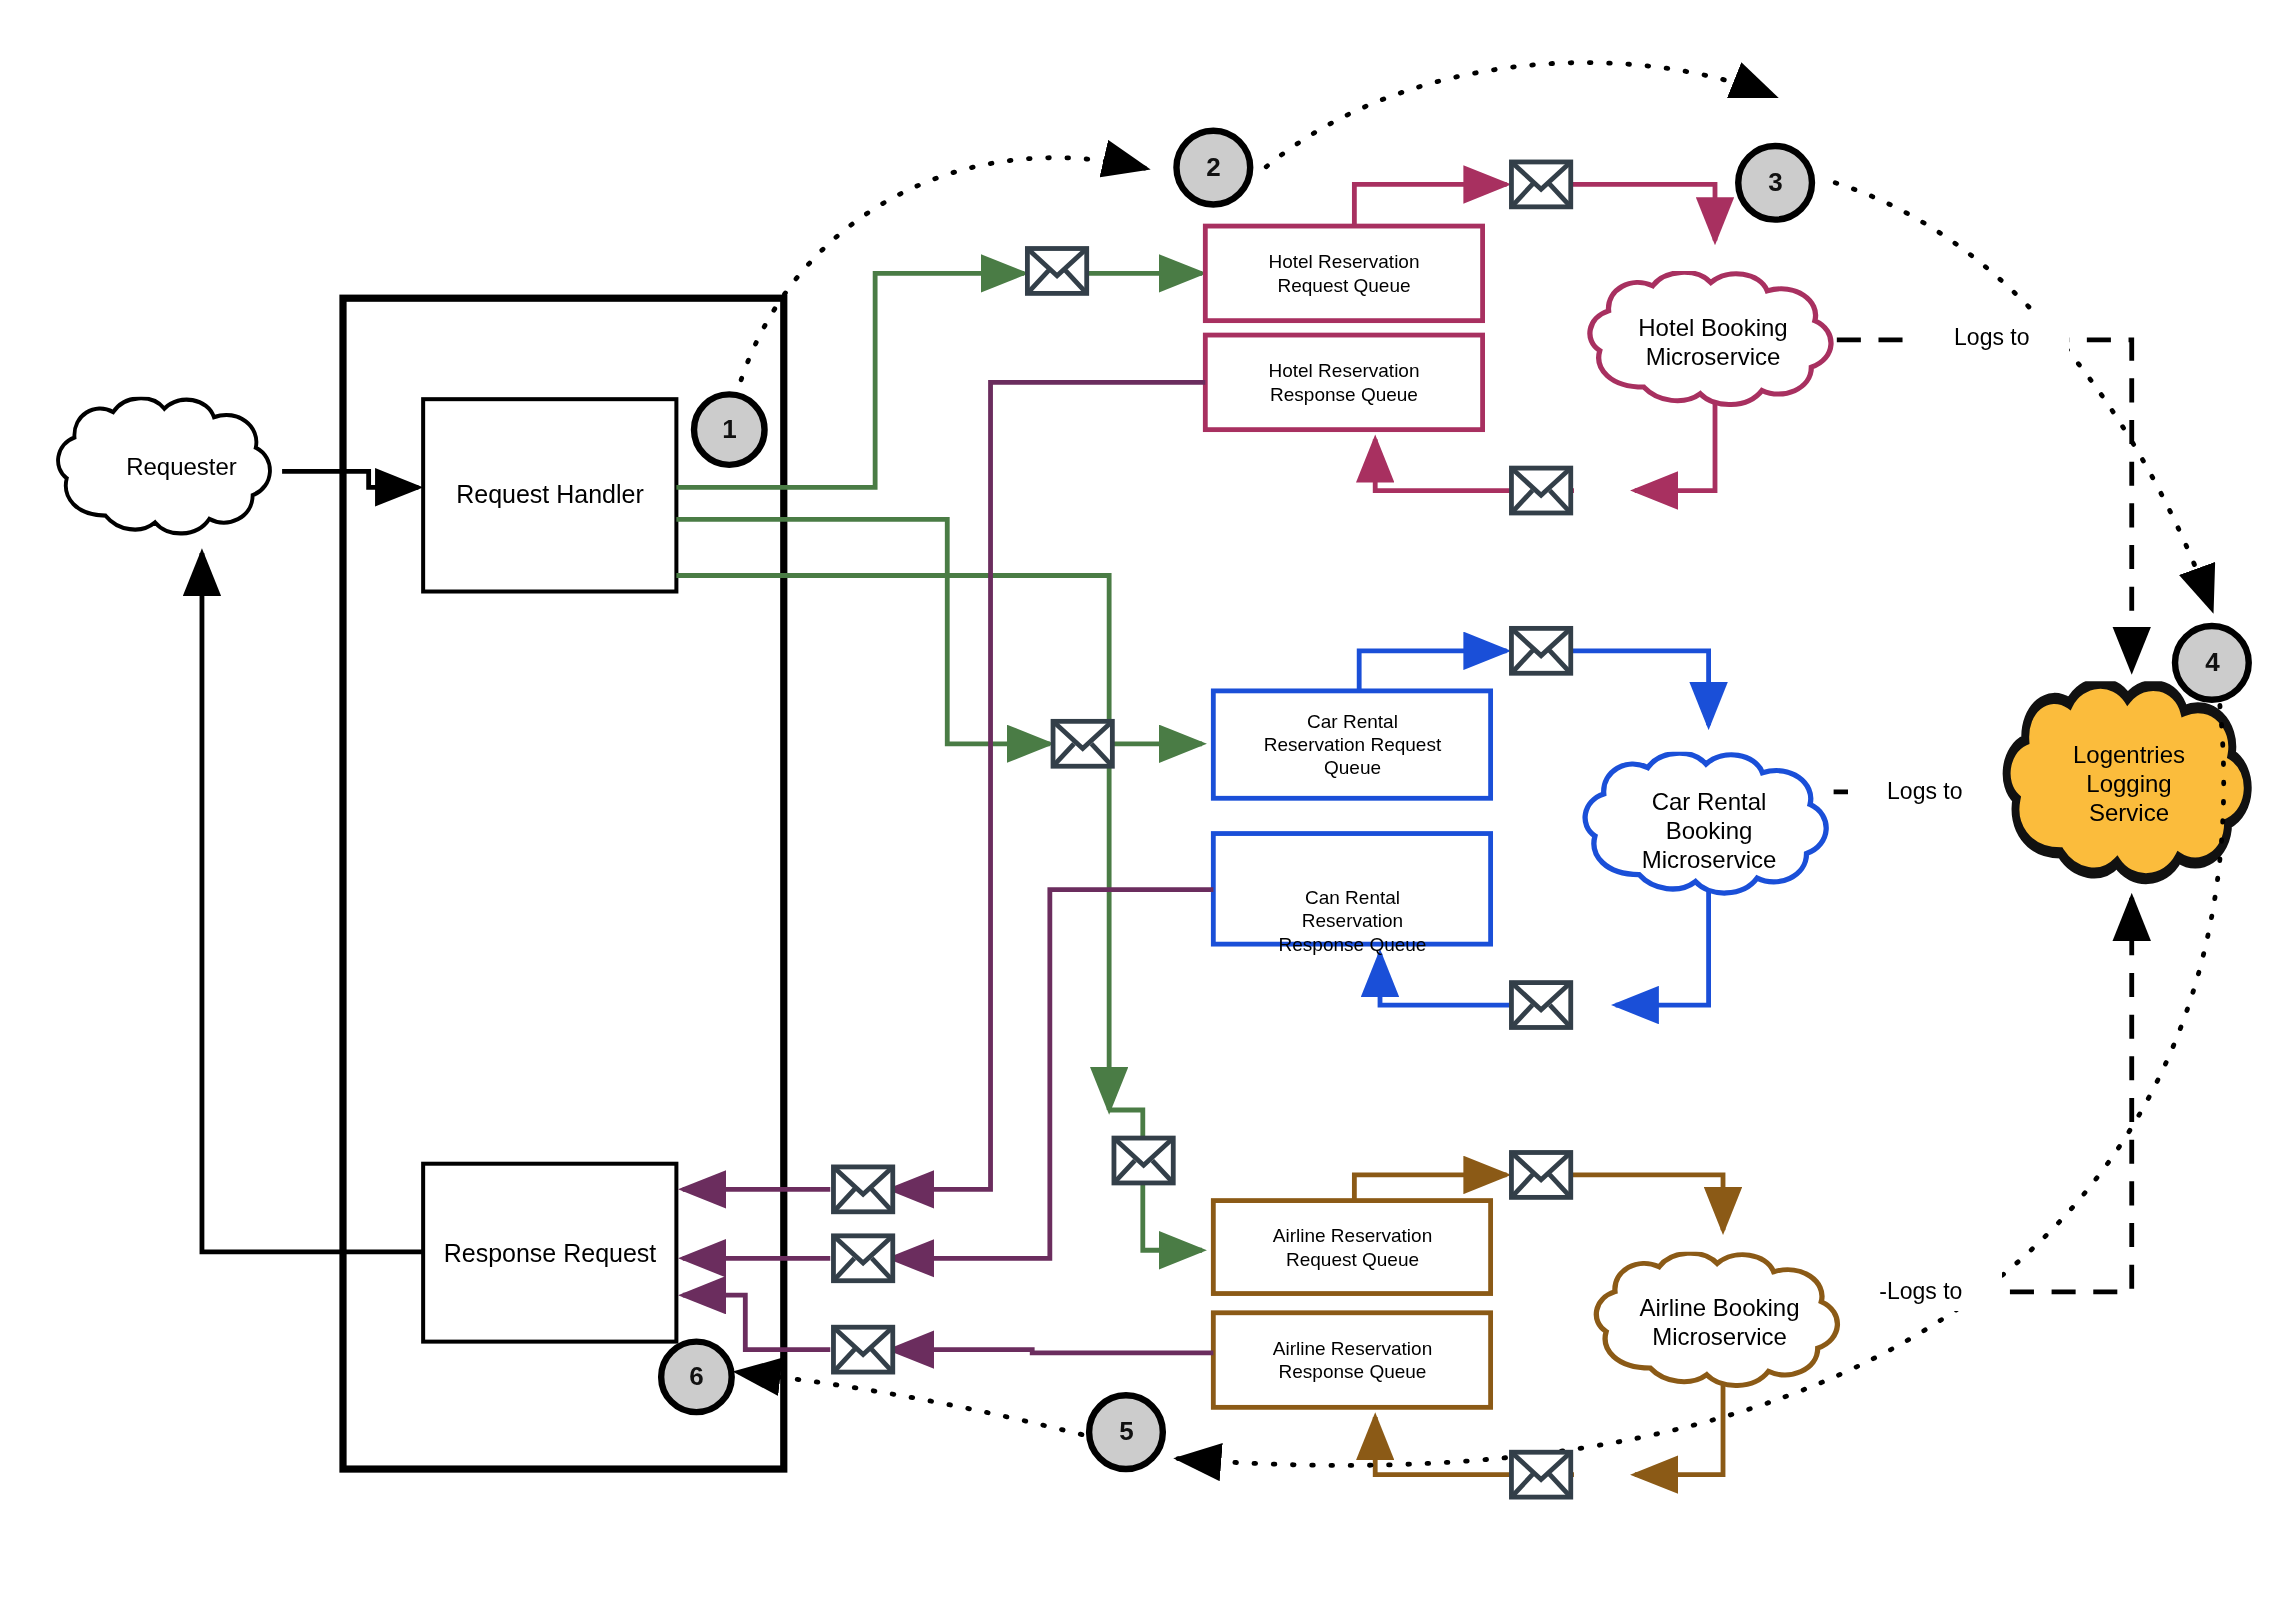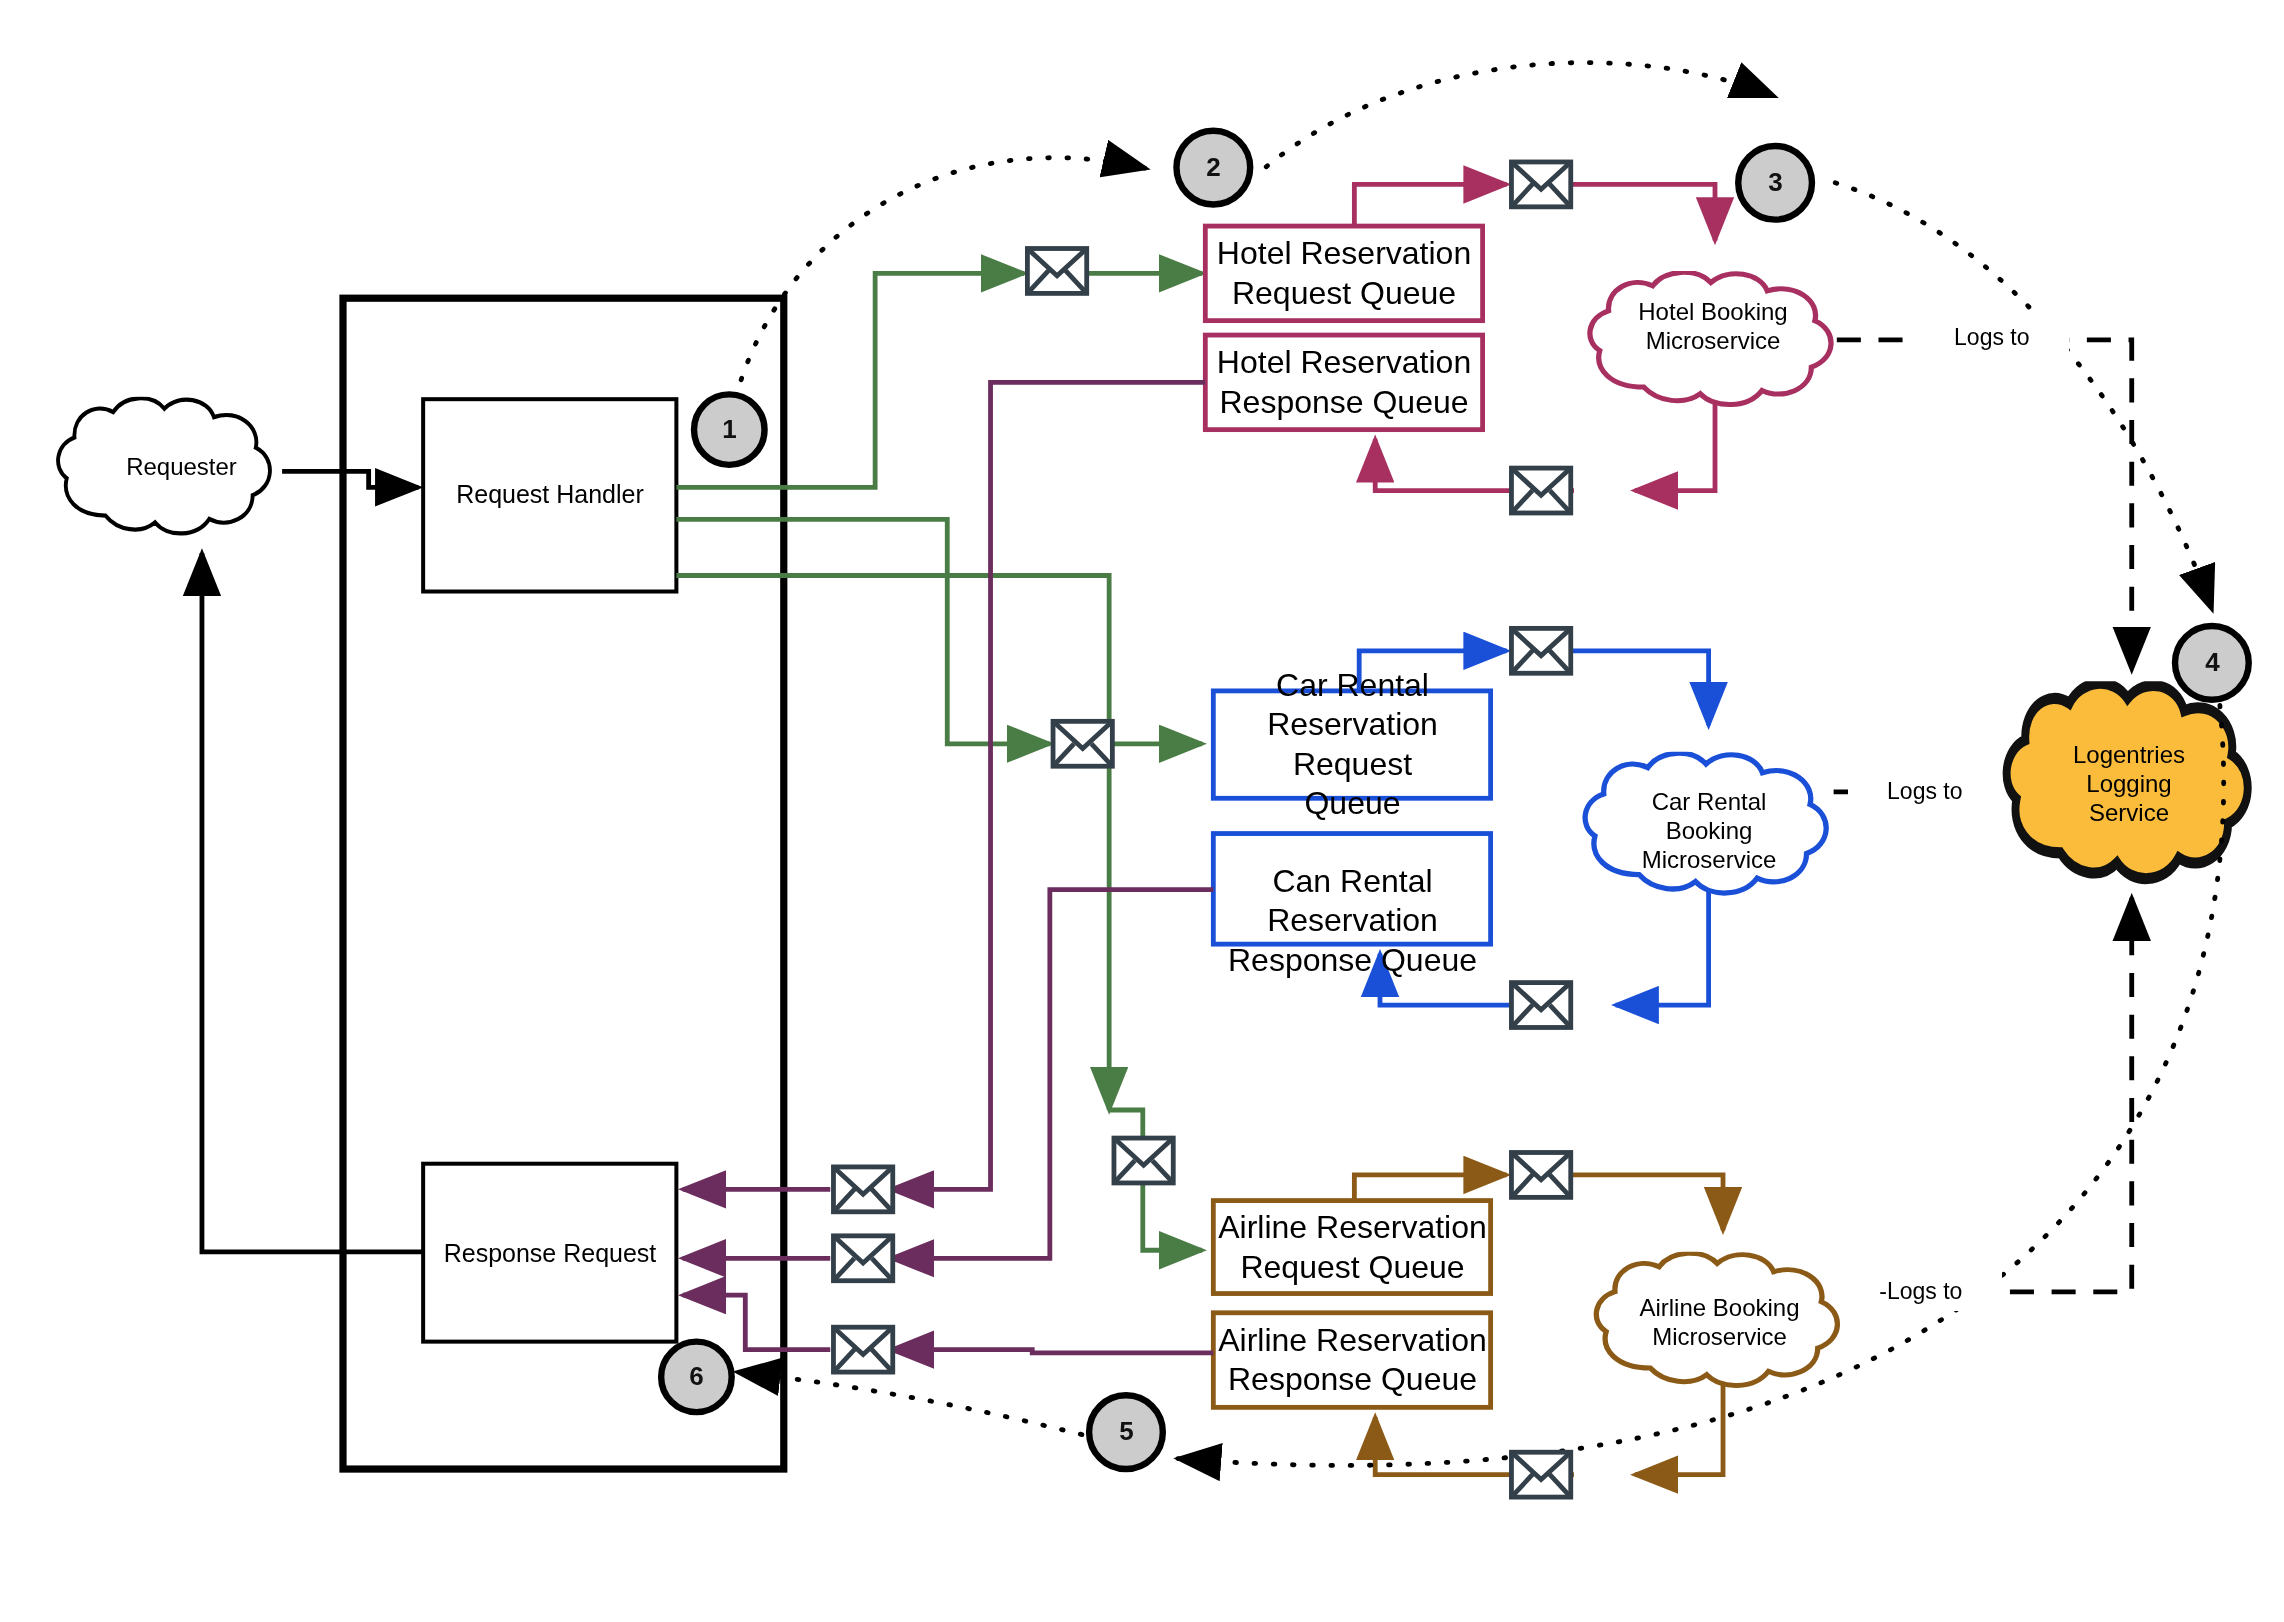--- a/index.html
+++ b/index.html
@@ -3,21 +3,21 @@
 <meta charset="utf-8">
 <title>Reservation Microservices Architecture</title>
 <style>
   html,body{margin:0;padding:0;background:#ffffff;}
   body{width:2284px;height:1623px;position:relative;overflow:hidden;
        font-family:"Liberation Sans","DejaVu Sans",sans-serif;}
   #stage{position:absolute;inset:0;width:2284px;height:1623px;}
   svg.layer{position:absolute;top:0;left:0;width:2284px;height:1623px;}
   .node-text{position:absolute;display:flex;align-items:center;justify-content:center;
              text-align:center;color:#000;line-height:1.22;pointer-events:none;}
-  .q-label{font-size:32px;}
+  .q-label{font-size:19px;}
   .cloud-label{font-size:24px;}
   .handler-label{font-size:25px;}
   .server-title{font-size:29px;font-weight:bold;letter-spacing:0.2px;}
   .marker-num{font-size:26px;font-weight:bold;color:#111;}
   .logs-label{font-size:23px;background:#fff;padding:0 4.8px;}
 </style>
 </head>
 <body>
 
 <div id="stage">
@@ -196,21 +196,21 @@
 Reservation Request
 Queue</div>
 <div class="node-text q-label" style="left:1217px;top:837px;width:271px;height:112px;white-space:pre-line;margin-top:28px;">Can Rental
 Reservation
 Response Queue</div>
 <div class="node-text q-label" style="left:1217px;top:1204px;width:271px;height:87px;white-space:pre-line;">Airline  Reservation
 Request Queue</div>
 <div class="node-text q-label" style="left:1217px;top:1316px;width:271px;height:88px;white-space:pre-line;">Airline  Reservation
 Response Queue</div>
 
-<div class="node-text cloud-label" style="left:1595px;top:281px;width:236px;height:90px;white-space:pre-line;">Hotel Booking
+<div class="node-text cloud-label" style="left:1595px;top:297px;width:236px;height:90px;white-space:pre-line;">Hotel Booking
 Microservice</div>
 <div class="node-text cloud-label" style="left:1592px;top:771px;width:234px;height:119px;white-space:pre-line;">Car Rental
 Booking
 Microservice</div>
 <div class="node-text cloud-label" style="left:1601px;top:1277px;width:237px;height:90px;white-space:pre-line;">Airline Booking
 Microservice</div>
 
 <div class="node-text cloud-label" style="left:2013px;top:705px;width:232px;height:157px;white-space:pre-line;">Logentries
 Logging
 Service</div>

